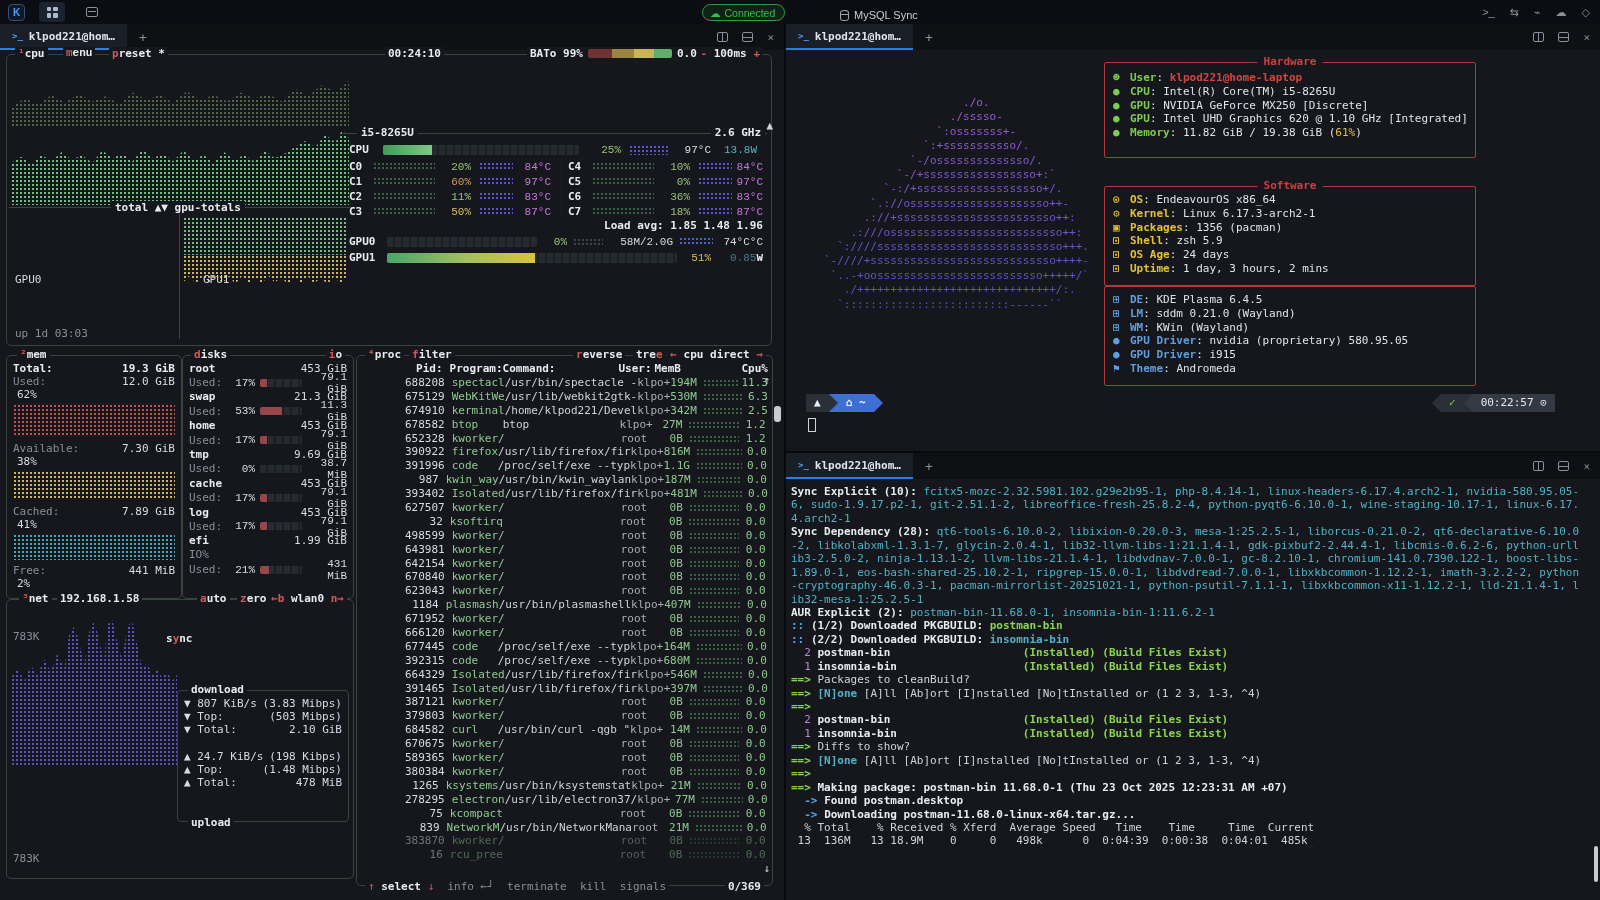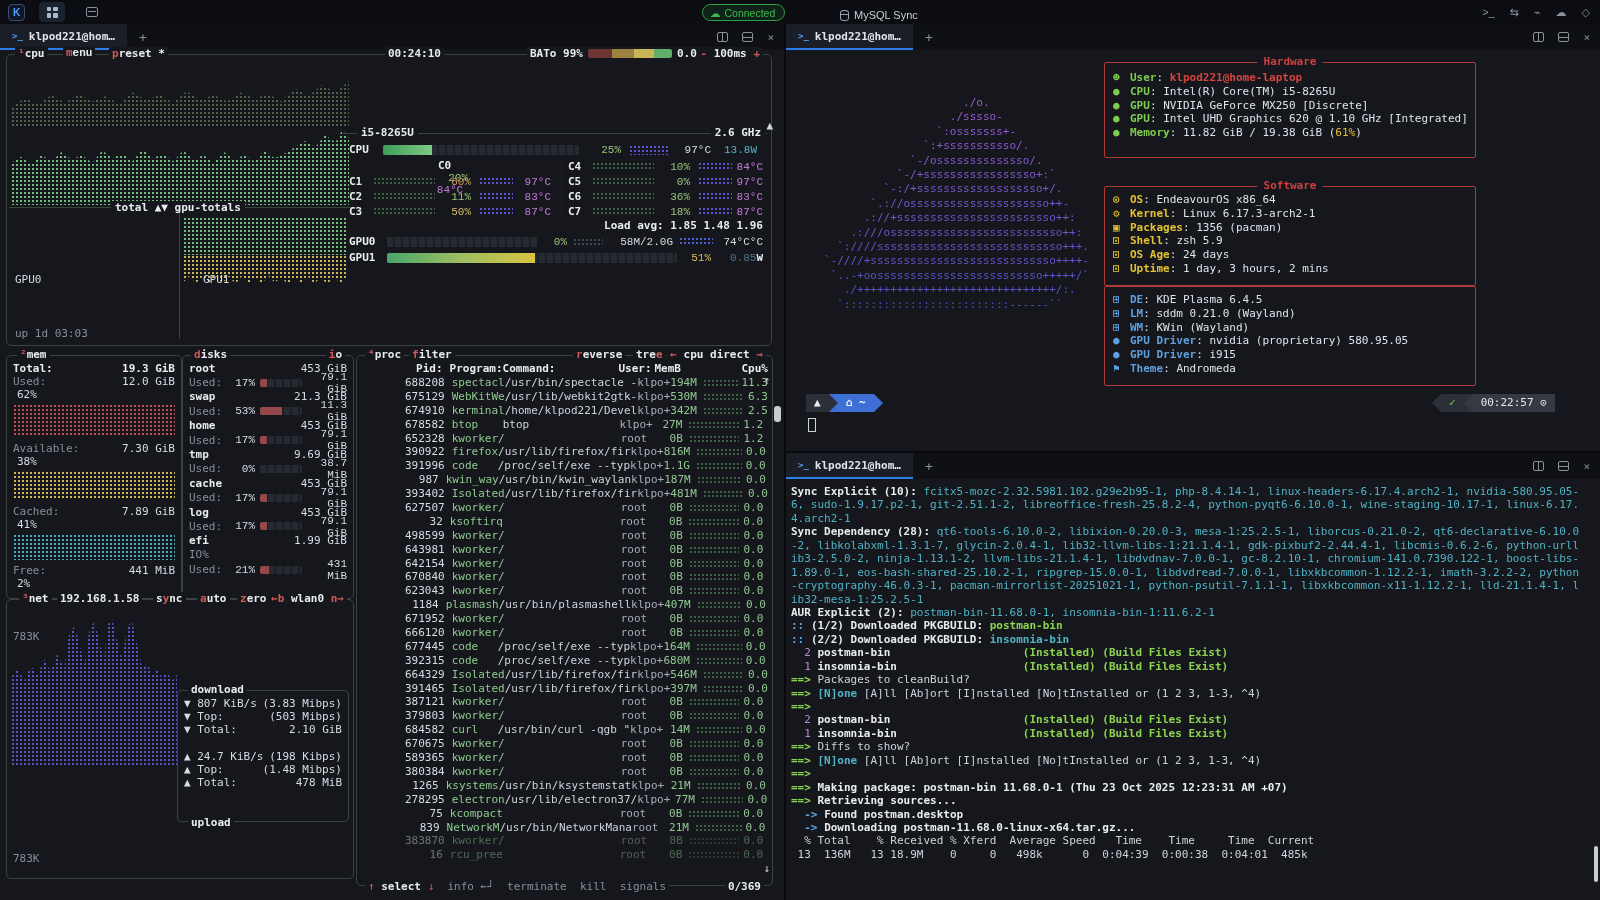--- a/index.html
+++ b/index.html
@@ -57,21 +57,21 @@
   .line{display:flex;align-items:center;}
   .r{text-align:right;font-family:Liberation Mono, monospace;}
   
   .prow{display:flex;height:13.9px;line-height:13.9px;white-space:pre;}
   .prow .c-pid{width:46px;text-align:right;color:#d7dbe2;margin-left:44px;}
   .prow .c-prog{width:62px;margin-left:7px;color:#8fc98f;}
   .prow .c-cmd{width:142px;color:#cfd3da;}
   .prow .c-user{width:40px;color:#a7adb6;}
   .prow .c-mem{width:36px;text-align:right;color:#8fc98f;}
   .prow .c-g{width:62px;margin:3px 4px 0 6px;height:8px;opacity:.55;}
-  .prow .c-cpu{width:30px;text-align:left;color:#8fc98f;}
+  .prow .c-cpu{width:30px;text-align:center;color:#8fc98f;}
   .prow.dimrow{opacity:.45;}
   
   .fbox{position:absolute;border:1px solid #b03a3a;border-radius:2px;}
   .fbox .ftitle{position:absolute;top:-8px;left:50%;transform:translateX(-50%);background:#15171d;padding:0 6px;color:#cf3f3f;font-weight:bold;}
   .frow{display:flex;height:13.8px;line-height:13.8px;white-space:pre;}
   .frow .fi{width:17px;}
   .lab-g{color:#7ecb50;font-weight:bold;}
   .lab-y{color:#e2c232;font-weight:bold;}
   .lab-b{color:#5f9fdf;font-weight:bold;}
   .val-w{color:#dfe3ea;}
@@ -177,21 +177,21 @@
             <span class="meter" style="width:196px;">
                 <span class="fill" style="width:25%;background:linear-gradient(90deg,#3f9d5a,#7ec983);"></span>
               </span>
             <span class="grn r" style="width:42px;">25%</span>
             <span class="dots" style="--dc:#5e50d0;width:40px;height:10px;margin-left:8px;"></span>
             <span class="wt r" style="width:42px;">97°C</span>
             <span class="cyn r" style="width:46px;">13.8W</span>
           </div>
 
           <div id="cores" style="position: absolute; left: 6px; top: 32px; width: 414px; display: grid; grid-template-columns: 1fr 1fr; column-gap: 10px;">
-              <div class="line" style="height: 15px; flex-direction: column;">
+              <div class="line" style="height: 15px;">
                 <span class="bld" style="width: 24px;">C0</span>
                 <span class="dots" style="--dc: #5e9c66; width: 62px; height: 9px; opacity: 0.55;"></span>
                 <span class="grn r" style="width: 36px;">20%</span>
                 <span class="dots" style="--dc: #5e50d0; width: 34px; height: 9px; margin-left: 8px;"></span>
                 <span class="mag r" style="flex: 1 1 0%;">84°C</span>
               </div>
               <div class="line" style="height: 15px; border-left: 1px solid rgba(42, 51, 55, 0.34); padding-left: 6px;">
                 <span class="bld" style="width: 24px;">C4</span>
                 <span class="dots" style="--dc: #5e9c66; width: 62px; height: 9px; opacity: 0.55;"></span>
                 <span class="grn r" style="width: 36px;">10%</span>
@@ -386,21 +386,21 @@
                 <span class="fill" style="width: 21%; background: rgb(150, 71, 74);"></span>
               </span>
               <span class="wt r" style="flex: 1 1 0%;">431 MiB</span>
             </div>
           </div>
       </div>
 
       <div class="bx" style="left:6px;top:549px;width:348px;height:280px;">
         <span class="btitle" style="left:12px;"><span class="key">³</span><span class="bld">net</span></span>
         <span class="btitle" style="left:50px;"><span class="bld">192.168.1.58</span></span>
-        <span class="btitle" style="left:146px;"><span class="bld">s</span><span class="key">y</span><span class="bld">nc</span></span>
+        <span class="btitle" style="left:156px;margin-top:40px;"><span class="bld">s</span><span class="key">y</span><span class="bld">nc</span></span>
         <span class="btitle" style="left:190px;"><span class="key">a</span><span class="bld">uto</span></span>
         <span class="btitle" style="left:230px;"><span class="key">z</span><span class="bld">ero</span></span>
         <span class="btitle" style="right:6px;"><span class="key">←b</span> <span class="bld">wlan0</span> <span class="key">n→</span></span>
         <span class="trow dim" style="left:6px;top:30px;">783K</span>
         <div class="dots" style="--dc:#5b51c8;position:absolute;left:4px;top:14px;width:166px;height:152px;clip-path:polygon(0 42%,4% 36%,8% 44%,12% 34%,16% 40%,20% 30%,24% 38%,28% 26%,32% 36%,35% 14%,38% 8%,41% 18%,44% 34%,47% 12%,50% 5%,53% 16%,56% 32%,58% 7%,61% 4%,64% 18%,67% 30%,70% 8%,73% 5%,76% 20%,79% 36%,82% 32%,85% 40%,88% 36%,91% 42%,94% 38%,97% 44%,100% 40%,100% 100%,0 100%);"></div>
         <span class="trow dim" style="left:6px;top:252px;">783K</span>
         <div class="bx" style="left:170px;top:90px;width:172px;height:132px;border-radius:4px;">
           <span class="btitle" style="left:10px;"><span class="bld">download</span></span>
           <div style="position:absolute;left:6px;top:6px;right:6px;">
             <div class="line" style="justify-content:space-between;">
@@ -588,21 +588,20 @@
           <div class="tline"><span class="s-m">  1 </span><span class="s-b">insomnia-bin</span><span class="s-w">                   </span><span class="s-gb">(Installed) (Build Files Exist)</span></div>
           <div class="tline"><span class="s-gb">==&gt; </span><span class="s-w">Packages to cleanBuild?</span></div>
           <div class="tline"><span class="s-gb">==&gt; </span><span class="s-cb">[N]one </span><span class="s-w">[A]ll [Ab]ort [I]nstalled [No]tInstalled or (1 2 3, 1-3, ^4)</span></div>
           <div class="tline"><span class="s-gb">==&gt;</span></div>
           <div class="tline"><span class="s-m">  2 </span><span class="s-b">postman-bin</span><span class="s-w">                    </span><span class="s-gb">(Installed) (Build Files Exist)</span></div>
           <div class="tline"><span class="s-m">  1 </span><span class="s-b">insomnia-bin</span><span class="s-w">                   </span><span class="s-gb">(Installed) (Build Files Exist)</span></div>
           <div class="tline"><span class="s-gb">==&gt; </span><span class="s-w">Diffs to show?</span></div>
           <div class="tline"><span class="s-gb">==&gt; </span><span class="s-cb">[N]one </span><span class="s-w">[A]ll [Ab]ort [I]nstalled [No]tInstalled or (1 2 3, 1-3, ^4)</span></div>
           <div class="tline"><span class="s-gb">==&gt;</span></div>
           <div class="tline"><span class="s-gb">==&gt; </span><span class="s-b">Making package: postman-bin 11.68.0-1 (Thu 23 Oct 2025 12:23:31 AM +07)</span></div>
-          <div class="tline"><span class="s-gb">==&gt; </span><span class="s-b">Retrieving sources...</span></div>
           <div class="tline"><span class="s-bl">  -&gt; </span><span class="s-b">Found postman.desktop</span></div>
           <div class="tline"><span class="s-bl">  -&gt; </span><span class="s-b">Downloading postman-11.68.0-linux-x64.tar.gz...</span></div>
           <div class="tline"><span class="s-w">  % Total    % Received % Xferd  Average Speed   Time    Time     Time  Current</span></div>
           <div class="tline"><span class="s-w"> 13  136M   13 18.9M    0     0   498k      0  0:04:39  0:00:38  0:04:01  485k</span><span class="s-cur">█</span></div>
         </div>
       <div class="scrollthumb" style="right:2px;bottom:18px;width:4px;height:36px;"></div>
     </div>
   </div>
 
 </div>

